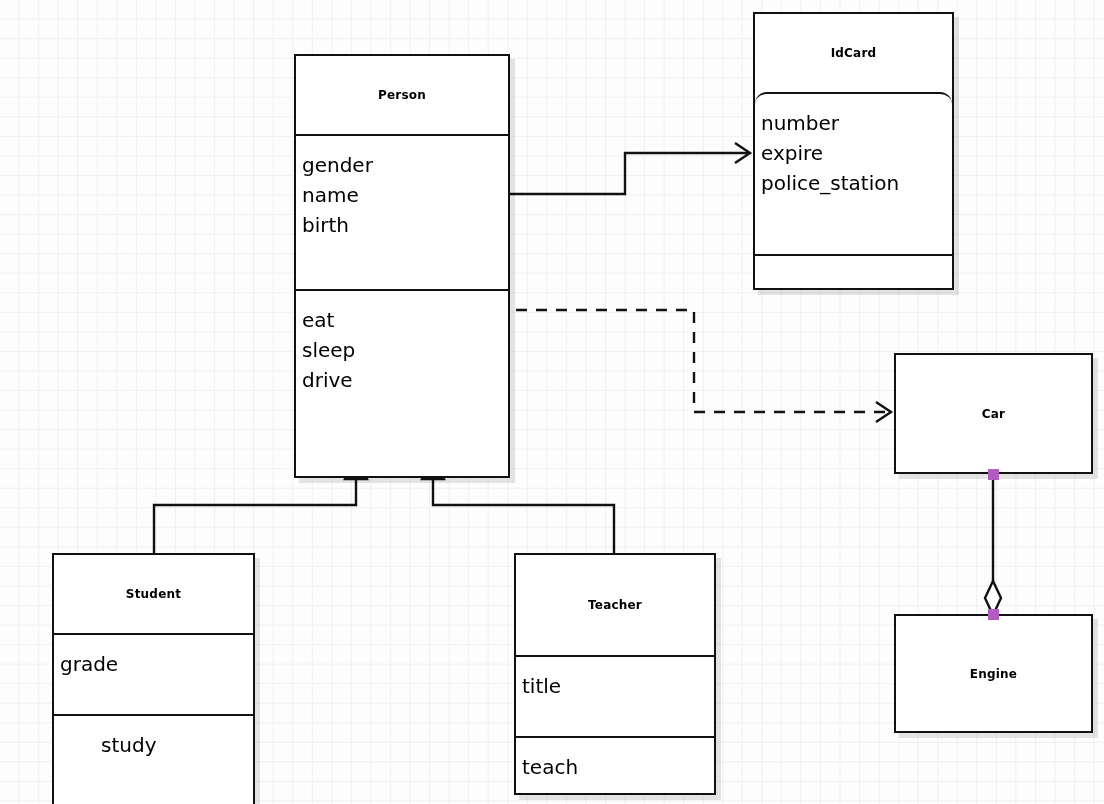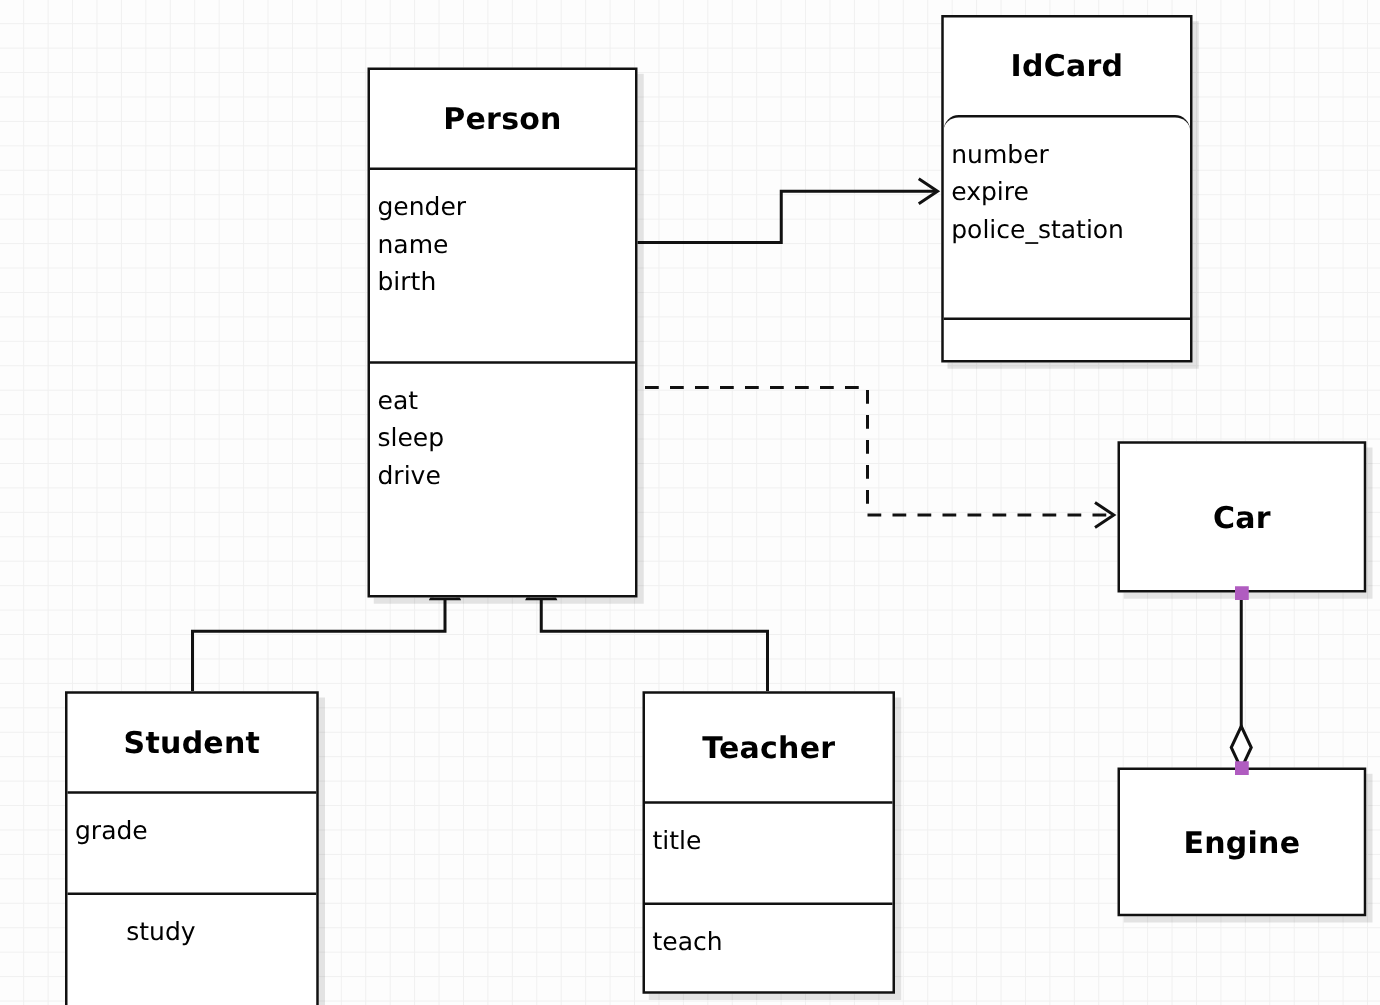--- a/index.html
+++ b/index.html
@@ -43,21 +43,21 @@
     z-index: 3;
   }
   .cls-name {
     box-sizing: border-box;
     font-weight: bold;
     text-align: center;
     display: flex;
     align-items: center;
     justify-content: center;
     color: #000;
-    font-size: 24px;
+    font-size: 12px;
     letter-spacing: 0.2px;
   }
   .compartment {
     box-sizing: border-box;
     border-top: 2px solid #111111;
     padding: 14px 0 0 6px;
     display: flex;
     flex-direction: column;
     justify-content: flex-start;
   }
@@ -135,21 +135,21 @@
     <div class="cls-name" style="height:78px;">Student</div>
     <div class="compartment" style="height:81px;">
       <div class="member">grade</div>
     </div>
     <div class="compartment" style="flex:1;padding-left:47px;">
       <div class="member">study</div>
     </div>
   </div>
 
   <div class="uml-class" style="left:514px; top:553px; width:202px; height:242px;">
-    <div class="cls-name" style="height:86px;border-radius:32px;">Teacher</div>
+    <div class="cls-name" style="height:100px;border-radius:32px;">Teacher</div>
     <div class="compartment" style="height:81px;">
       <div class="member">title</div>
     </div>
     <div class="compartment" style="flex:1;">
       <div class="member">teach</div>
     </div>
   </div>
 
   <div class="uml-class" style="left:894px; top:353px; width:199px; height:121px;">
     <div class="cls-name" style="flex:1;">Car</div>

